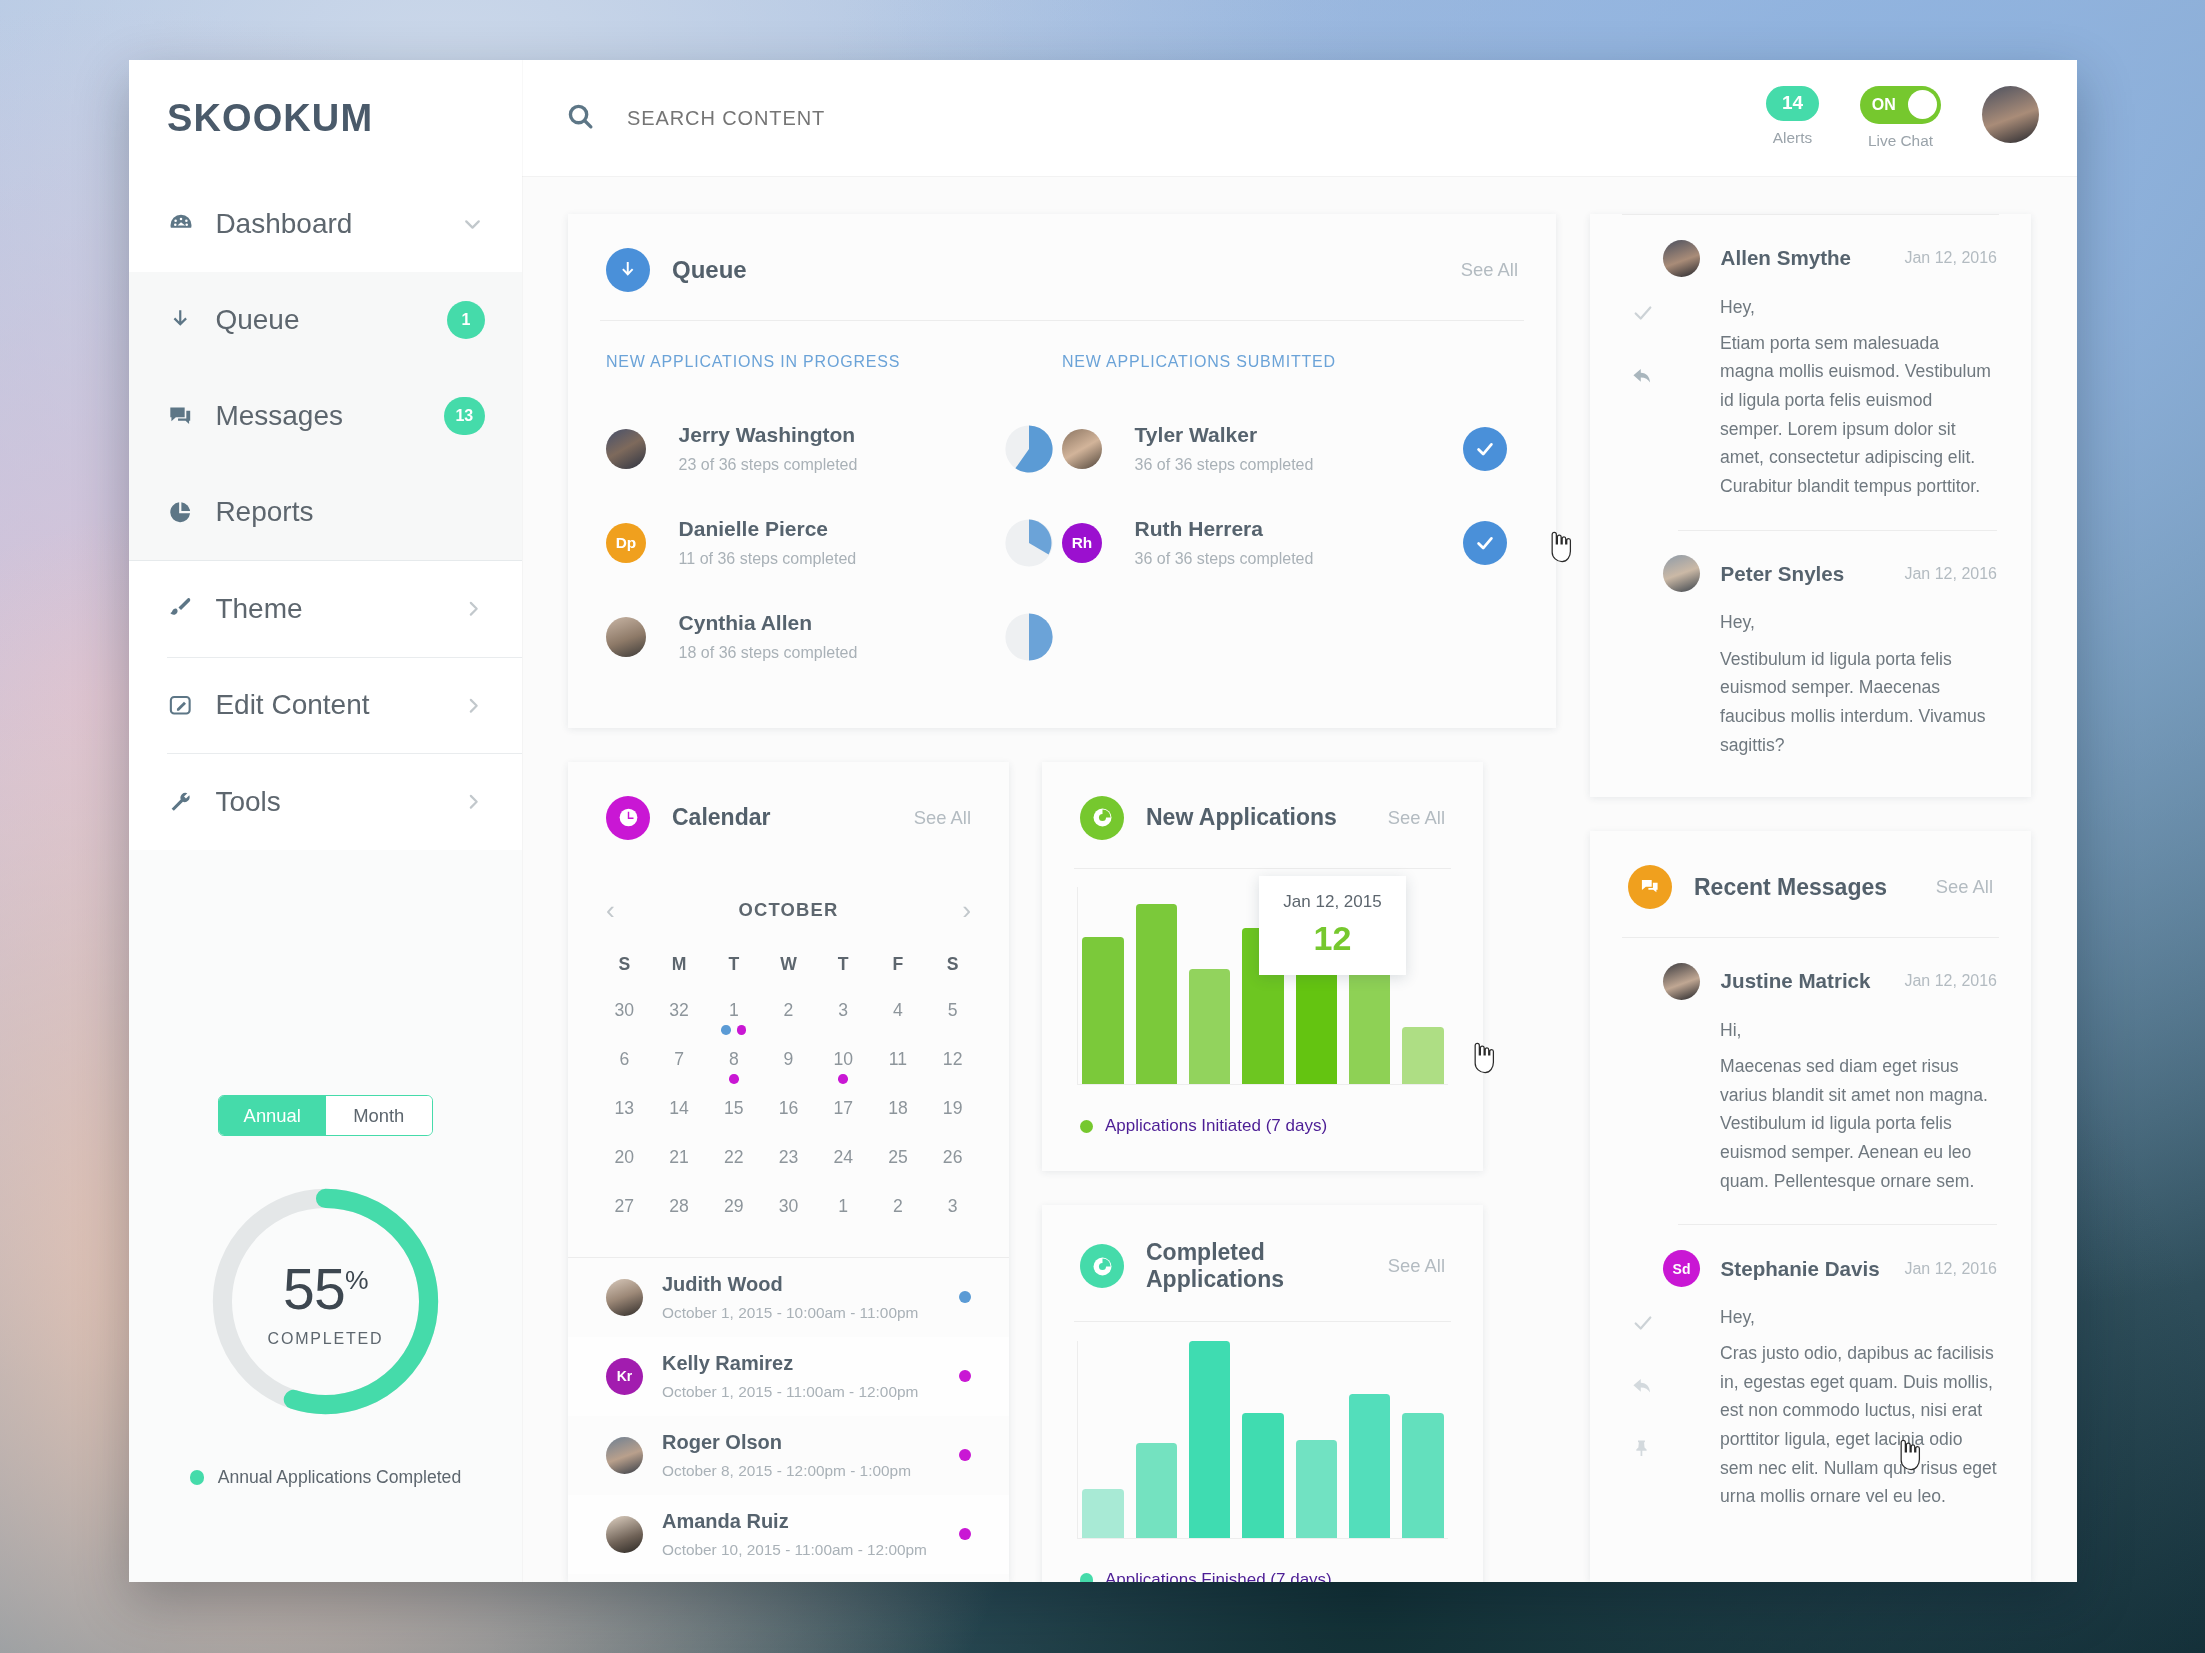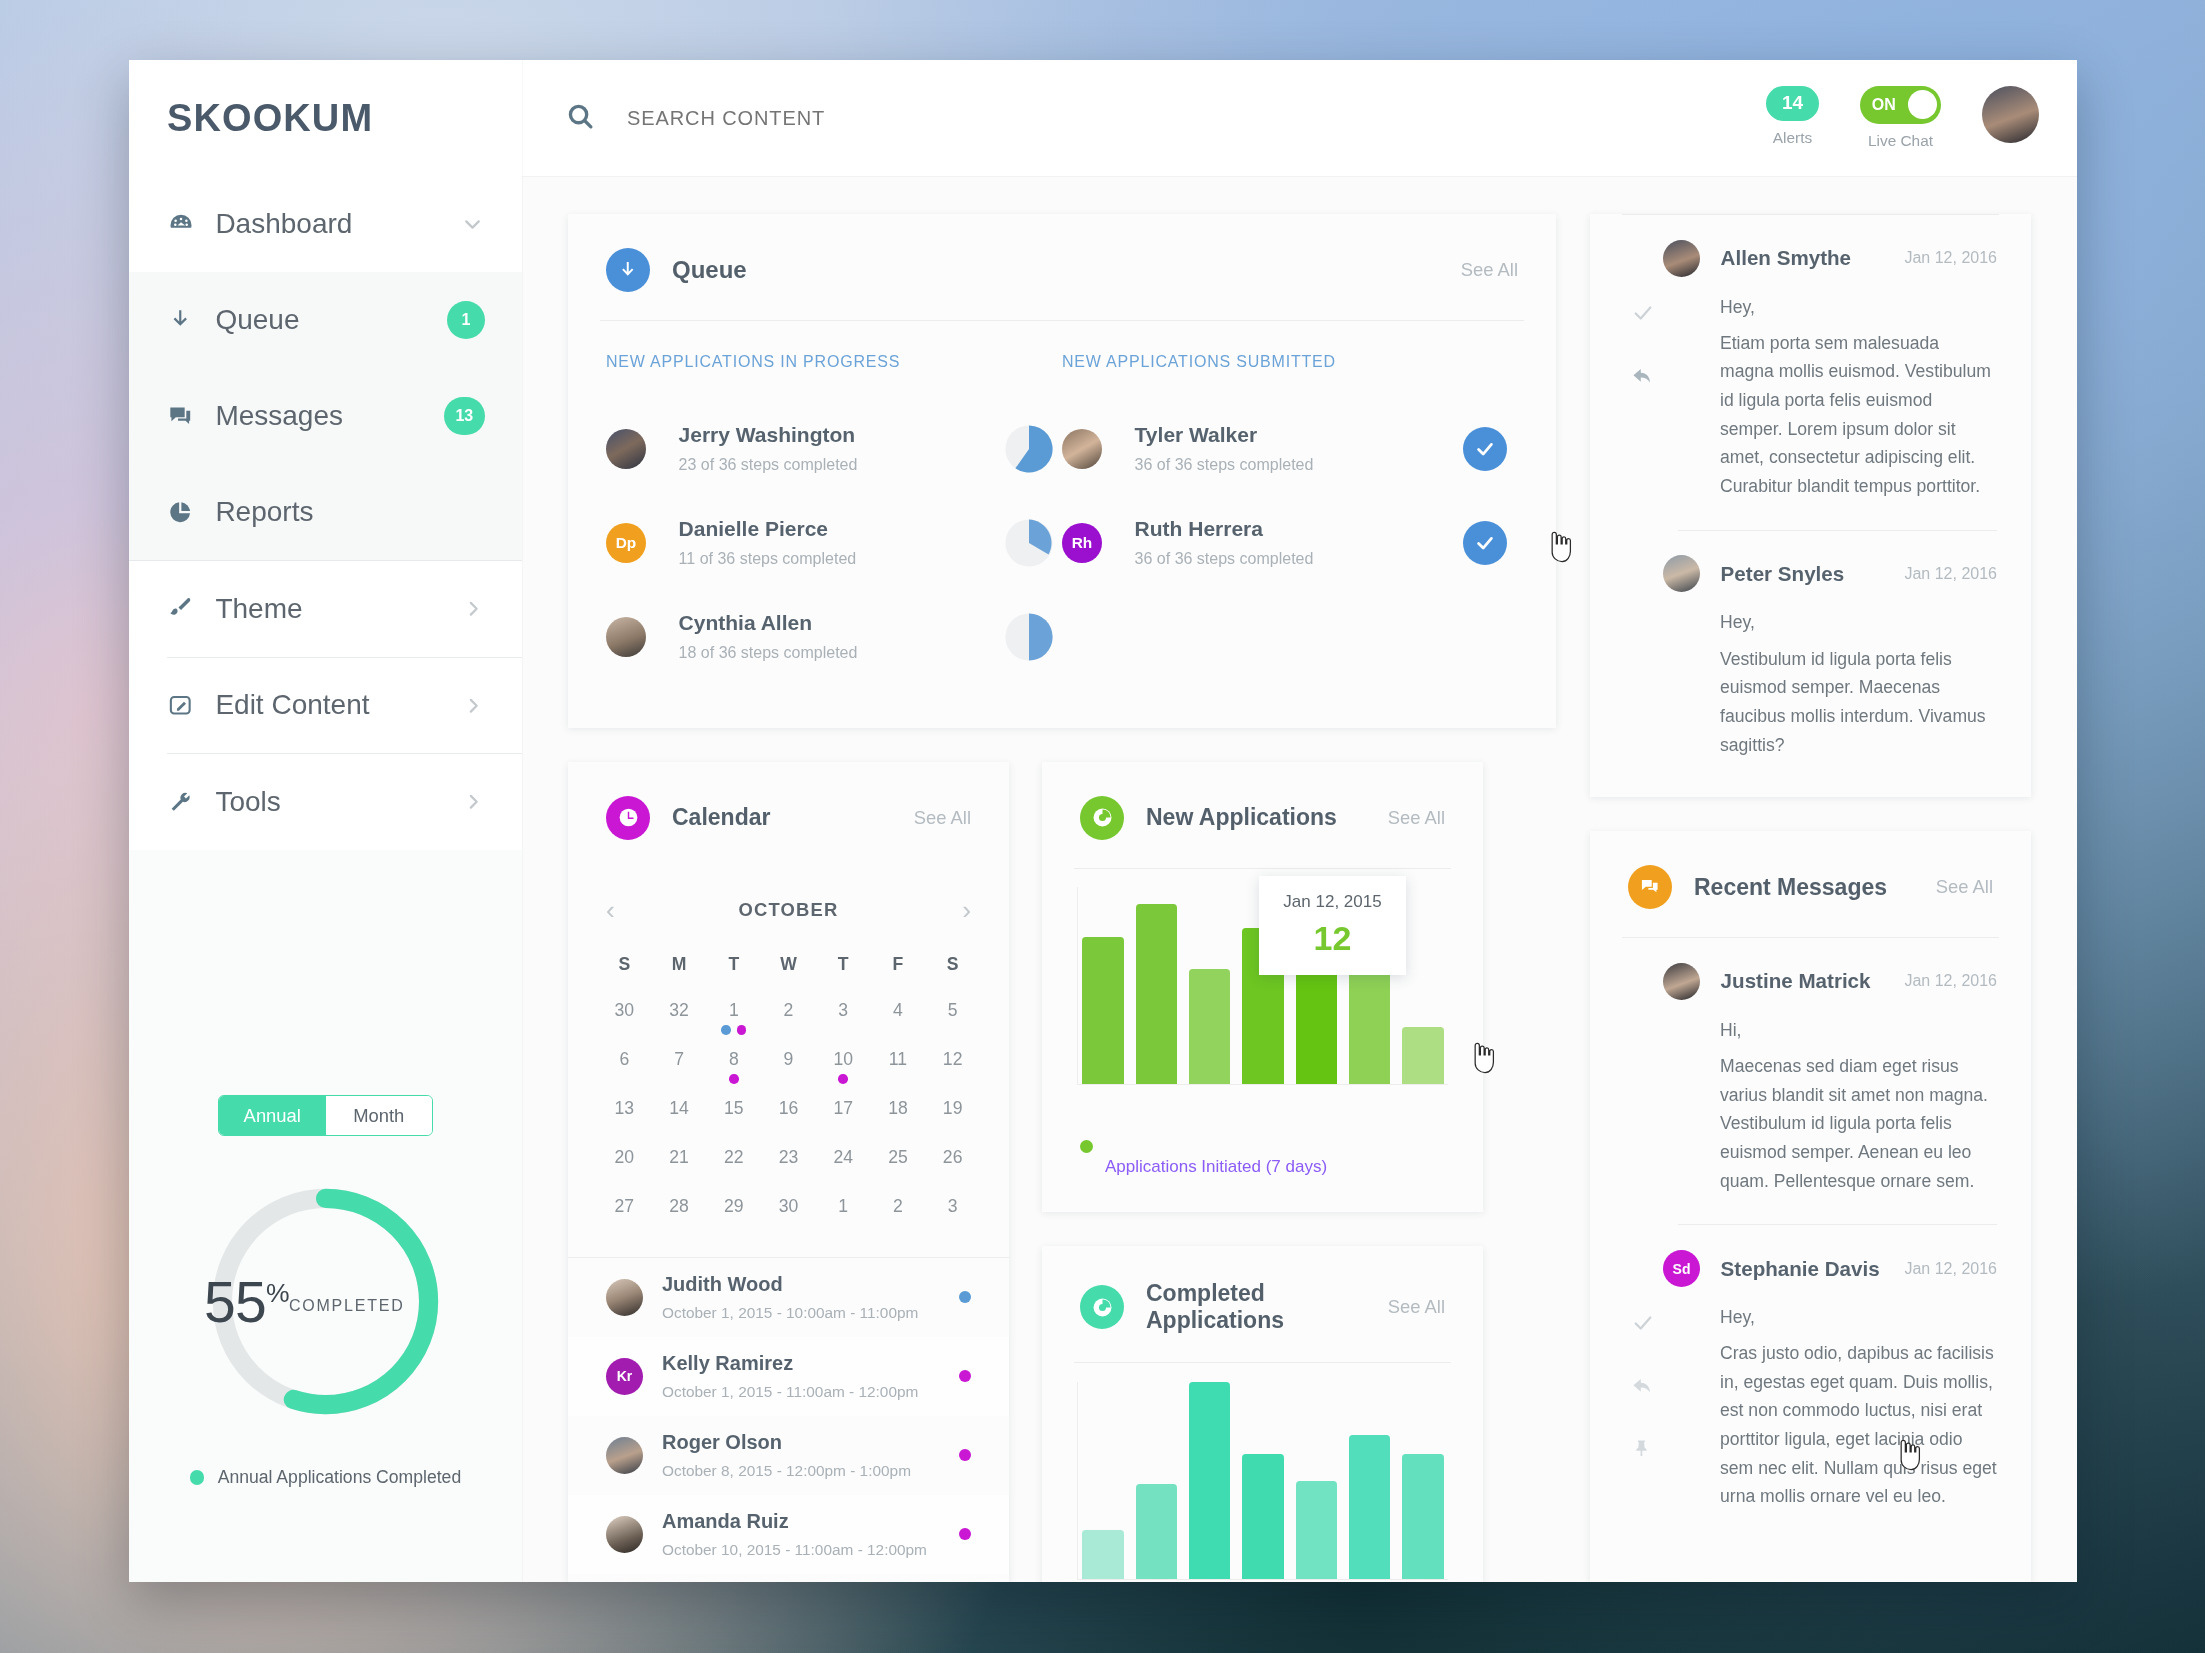--- a/index.html
+++ b/index.html
@@ -46,22 +46,22 @@
 
   
   .gauge-block { margin-top: auto; padding: 0 0 94px 0; display: flex; flex-direction: column; align-items: center; }
   .seg { width: 215px; height: 41px; border-radius: 5.9px; display: flex; overflow: hidden;
          border: 1.5px solid #45dbaa; }
   .seg div { flex: 1; display: flex; align-items: center; justify-content: center;
              font-size: 18.4px; cursor: pointer; }
   .seg .on { background: #45dbaa; color: #fff; }
   .seg .off { background: #fff; color: #5d666e; }
   .gauge { width: 243px; height: 243px; position: relative; margin-top: 44px; }
-  .gauge .pct { position: absolute; inset: 0; display: flex; flex-direction: row;
-                align-items: center; }
+  .gauge .pct { position: absolute; inset: 0; display: flex; flex-direction: column;
+                align-items: center; justify-content: center; }
   .pct .num { font-size: 57px; color: #3d4750; font-weight: 300; letter-spacing: -0.7px; }
   .pct .num sup { font-size: 26.5px; vertical-align: super; }
   .pct .cap { font-size: 16px; letter-spacing: 1.8px; color: #5d666e; margin-top: 8px; }
   .legend-row { display: flex; align-items: center; gap: 13.2px; margin-top: 44px; }
   .legend-dot { width: 14.7px; height: 14.7px; border-radius: 50%; background: #45dbaa; }
   .legend-txt { font-size: 17.6px; color: #5d666e; }
 
   
   .main { flex: 1; display: flex; flex-direction: column; min-width: 0; }
   .topbar { height: 116px; background: #fff; display: flex; align-items: center;
@@ -143,21 +143,21 @@
   .bar { flex: 1; border-radius: 3.7px 3.7px 0 0; }
   .tooltip { position: absolute; left: 217px; top: 7.4px; width: 147px; height: 99px;
              background: #fff; box-shadow: 0 2.9px 13.2px rgba(40,60,80,.16);
              display: flex; flex-direction: column; align-items: center;
              justify-content: center; gap: 7.4px; z-index: 4; }
   .tt-date { font-size: 17px; color: #5d666e; }
   .tt-val { font-size: 34px; font-weight: 700; color: #76c82e; }
   .chart-legend { display: flex; align-items: center; gap: 11.8px; padding: 31px 38px 35px 38px; }
   .chart-legend .ld { width: 13.2px; height: 13.2px; border-radius: 50%; }
   .chart-legend .lt { font-size: 17px; color: #6f7themes; }
-  .chart-legend .lt { color: #8b5cf6; margin-top: 41px; }
+  .chart-legend .lt { color: #4c1d95; }
 
   
   .msg-row { display: flex; padding: 0 34px 0 32px; }
   .msg-actions { width: 41px; flex: 0 0 41px; padding-top: 62px; display: flex;
                  flex-direction: column; gap: 37px; align-items: center; color: #ccd2d6; }
   .msg-main { flex: 1; min-width: 0; }
   .msg-top { display: flex; align-items: center; }
   .msg-av { width: 37px; height: 37px; border-radius: 50%; flex: 0 0 37px; overflow: hidden;
             display: flex; align-items: center; justify-content: center; color: #fff;
             font-size: 14px; font-weight: 600; }

